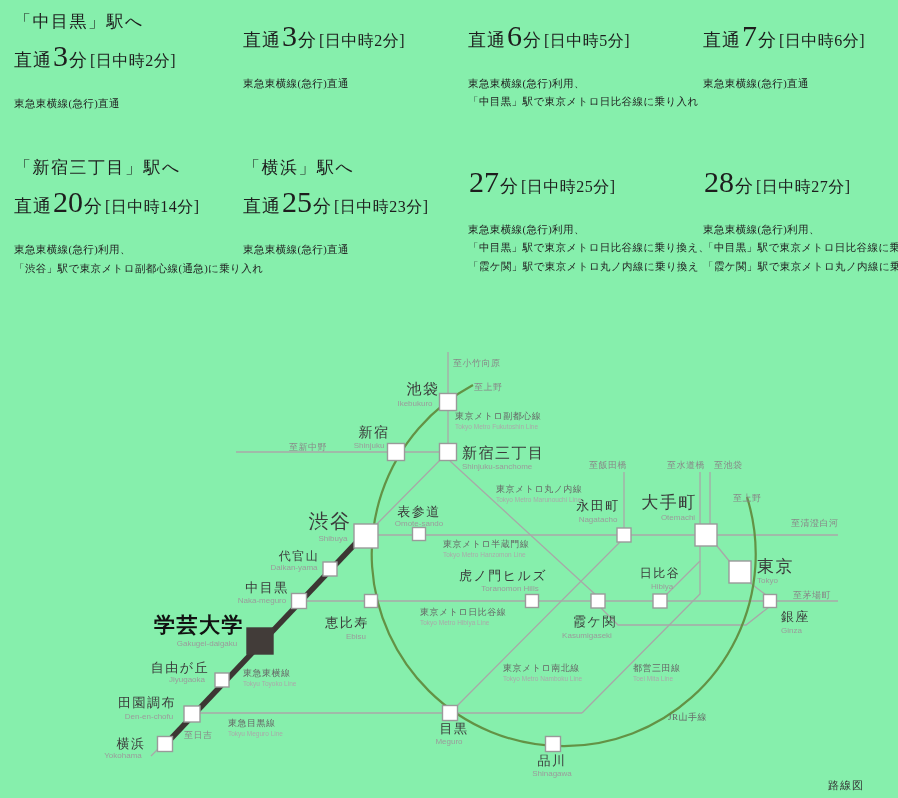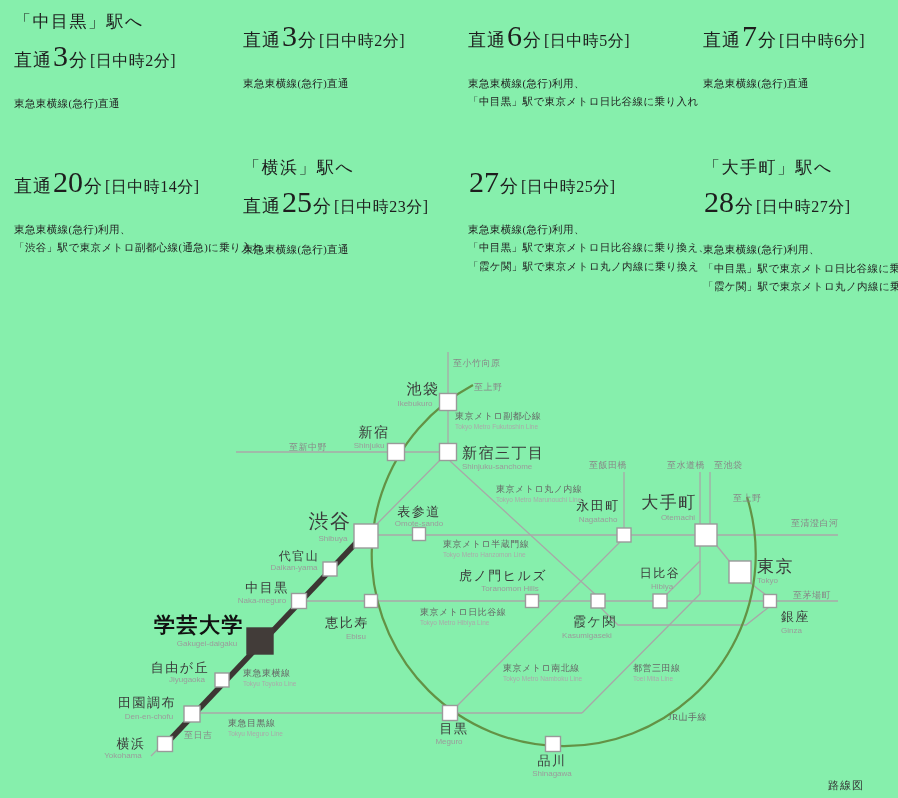--- a/index.html
+++ b/index.html
@@ -56,20 +56,21 @@
       <div class="card">
         <div class="card-time">
           <span class="t-prefix">直通</span>
           <span class="t-min">7</span>
           <span class="t-unit">分</span>
           <span class="t-note">[日中時6分]</span>
         </div>
         <div class="card-detail">東急東横線(急行)直通</div>
       </div>
       <div class="card">
+        <div class="card-station">「新宿三丁目」駅へ</div>
         <div class="card-time">
           <span class="t-prefix">直通</span>
           <span class="t-min">20</span>
           <span class="t-unit">分</span>
           <span class="t-note">[日中時14分]</span>
         </div>
         <div class="card-detail">東急東横線(急行)利用、
 「渋谷」駅で東京メトロ副都心線(通急)に乗り入れ</div>
       </div>
       <div class="card">
@@ -86,21 +87,20 @@
         <div class="card-time">
           <span class="t-min">27</span>
           <span class="t-unit">分</span>
           <span class="t-note">[日中時25分]</span>
         </div>
         <div class="card-detail">東急東横線(急行)利用、
 「中目黒」駅で東京メトロ日比谷線に乗り換え、
 「霞ケ関」駅で東京メトロ丸ノ内線に乗り換え</div>
       </div>
       <div class="card">
-        <div class="card-station">「大手町」駅へ</div>
         <div class="card-time">
           <span class="t-min">28</span>
           <span class="t-unit">分</span>
           <span class="t-note">[日中時27分]</span>
         </div>
         <div class="card-detail">東急東横線(急行)利用、
 「中目黒」駅で東京メトロ日比谷線に乗り換え、
 「霞ケ関」駅で東京メトロ丸ノ内線に乗り換え</div>
       </div>
     </div>

